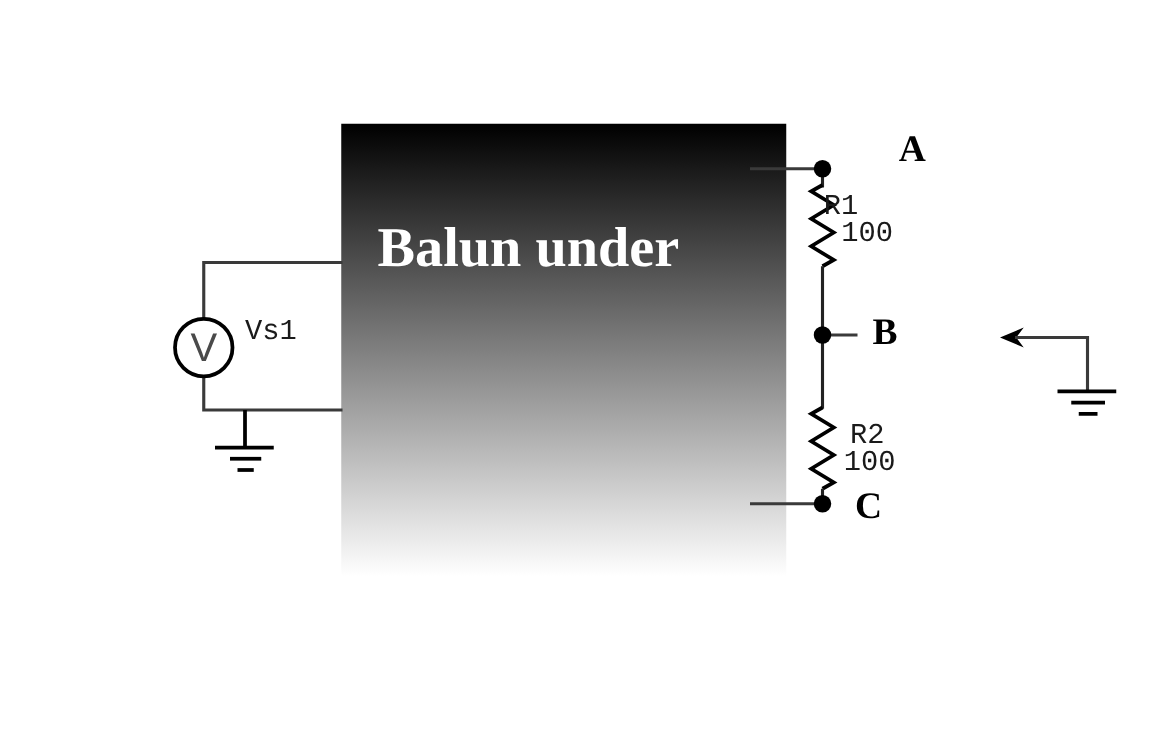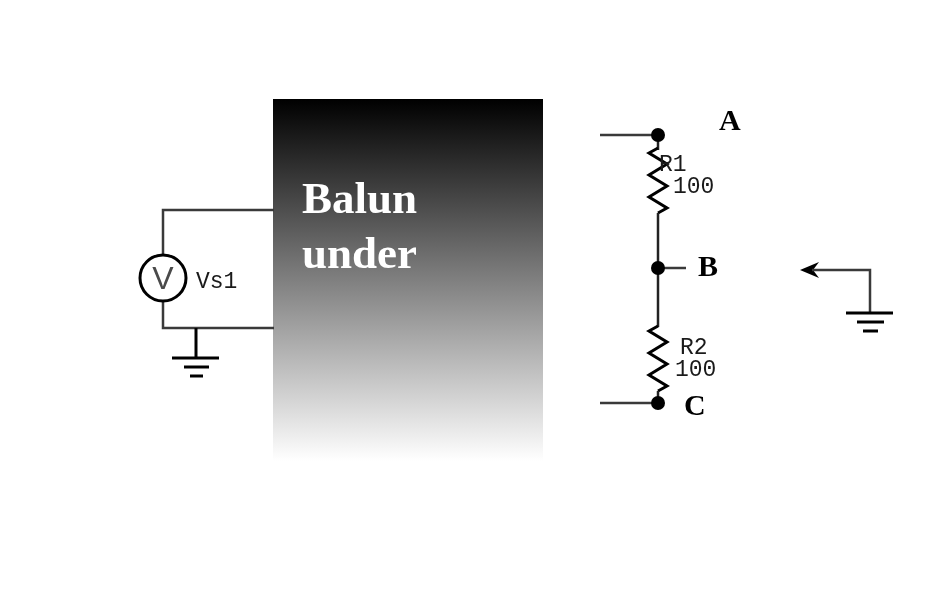--- a/index.html
+++ b/index.html
@@ -9,21 +9,21 @@
     height: 604px;
     background: #ffffff;
     overflow: hidden;
     font-family: "Liberation Sans", sans-serif;
   }
   
   .balun-box {
     position: absolute;
     left: 273px;
     top: 99px;
-    width: 270px;
+    width: 356px;
     height: 362px;
     background: linear-gradient(to bottom, #000000 0%, #ffffff 100%);
   }
   .balun-label {
     padding: 72px 0 0 29px;
     color: #ffffff;
     font-family: "Liberation Serif", serif;
     font-weight: bold;
     font-size: 45px;
     line-height: 55px;
@@ -95,21 +95,21 @@
     <circle class="node" cx="658" cy="403" r="7"></circle>
 
     <polygon class="arrowhead" points="800,270 819,262 813,270 819,278"></polygon>
     <path class="wire" d="M812,270 L870,270 L870,312"></path>
     <line class="gnd" x1="846" y1="313" x2="893" y2="313"></line>
     <line class="gnd" x1="857" y1="322" x2="884" y2="322"></line>
     <line class="gnd" x1="863" y1="331" x2="878" y2="331"></line>
   </svg>
 
   <span class="lbl lbl-vsym" style="left:163px; top:279px;">V</span>
-  <span class="lbl lbl-mono" style="left:196px; top:252px;margin-top:17px;">Vs1</span>
+  <span class="lbl lbl-mono" style="left:196px; top:252px;">Vs1</span>
 
   <span class="lbl lbl-mono" style="left:659px; top:152px;">R1</span>
   <span class="lbl lbl-mono" style="left:673px; top:174px;">100</span>
 
   <span class="lbl lbl-mono" style="left:680px; top:335px;">R2</span>
   <span class="lbl lbl-mono" style="left:675px; top:357px;">100</span>
 
   <span class="lbl lbl-node" style="left:719px; top:103px;">A</span>
   <span class="lbl lbl-node" style="left:698px; top:249px;">B</span>
   <span class="lbl lbl-node" style="left:684px; top:388px;">C</span>

